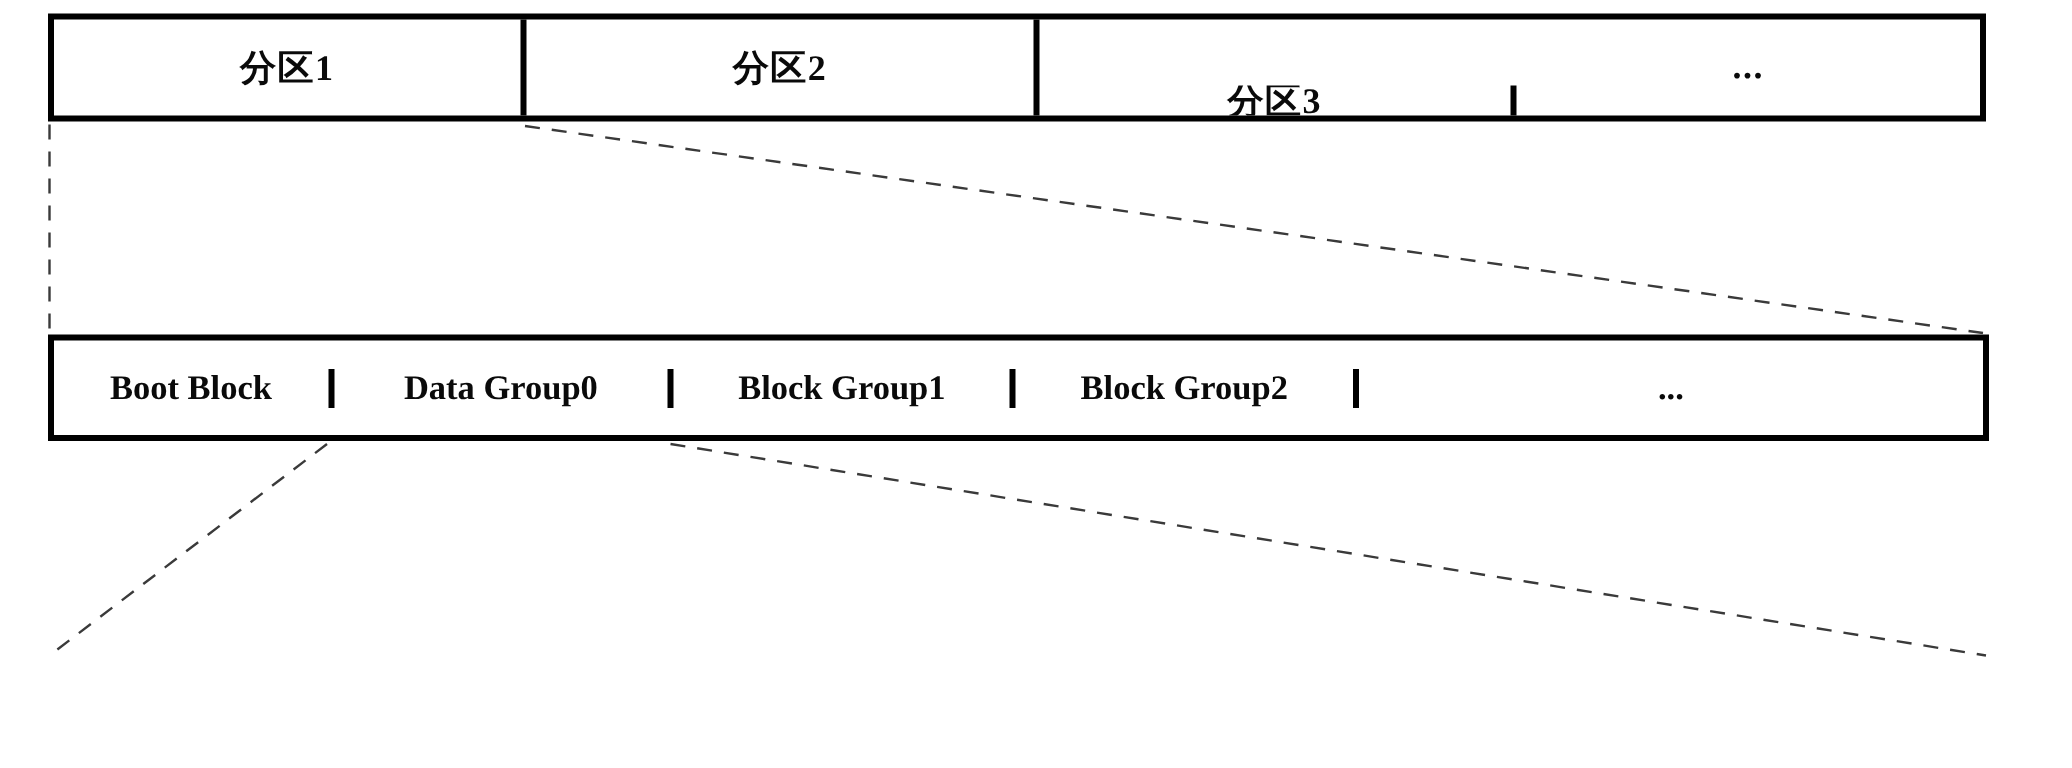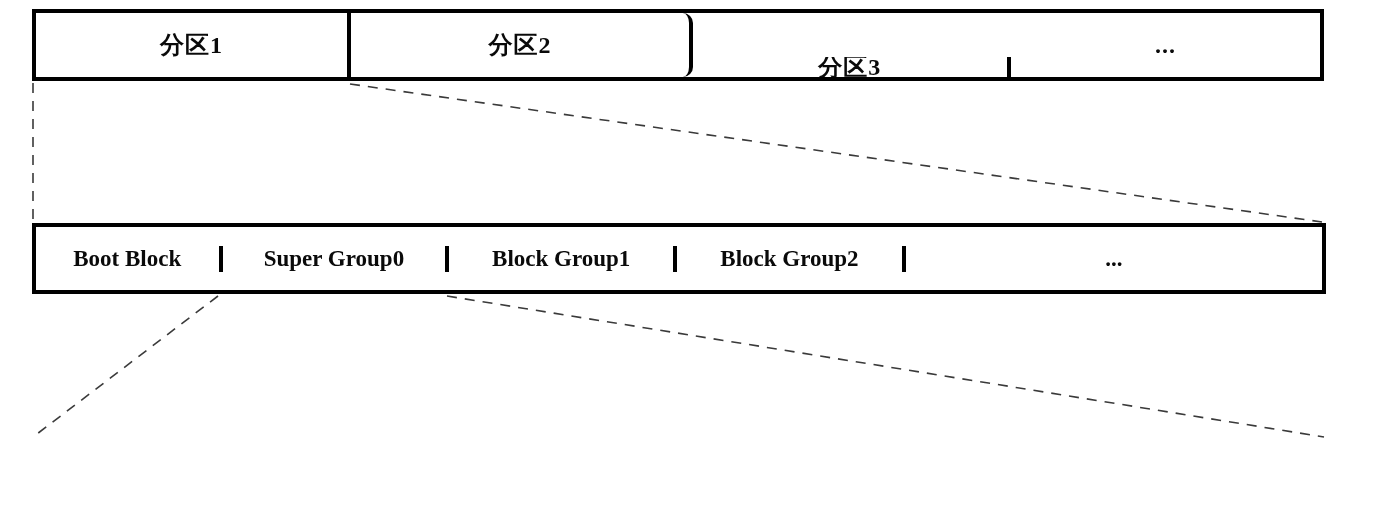--- a/index.html
+++ b/index.html
@@ -45,21 +45,21 @@
     font-weight: bold;
     white-space: nowrap;
     overflow: hidden;
   }
   .cell:last-child { border-right: none; }
   .row1 .cell { font-size: 24px; letter-spacing: 1px; }
   .row2 .cell { font-size: 23px; }
   .row3 .cell { font-size: 21px; }
   
   .r1c1 { flex: 316 0 0; }
-  .r1c2 { flex: 343 0 0; border-radius: 10px; }
+  .r1c2 { flex: 343 0 0; }
   .r1c3 { flex: 319 0 0; margin-top: 44px; }
   .r1c4 { flex: 314 0 0; }
   .r2c1 { flex: 186 0 0; }
   .r2c2 { flex: 227 0 0; }
   .r2c3 { flex: 228 0 0; }
   .r2c4 { flex: 229 0 0; }
   .r2c5 { flex: 424 0 0; }
   .r3c1 { flex: 175 0 0; }
   .r3c2 { flex: 323 0 0; }
   .r3c3 { flex: 188 0 0; }
@@ -81,20 +81,20 @@
 
   <div class="row row1">
     <div class="cell r1c1">分区1</div>
     <div class="cell r1c2">分区2</div>
     <div class="cell r1c3">分区3</div>
     <div class="cell r1c4">...</div>
   </div>
 
   <div class="row row2">
     <div class="cell r2c1">Boot Block</div>
-    <div class="cell r2c2">Super Group0</div>
+    <div class="cell r2c2">Data Group0</div>
     <div class="cell r2c3">Block Group1</div>
     <div class="cell r2c4">Block Group2</div>
     <div class="cell r2c5">...</div>
   </div>
 
 
 </div>
 
 </body></html>

